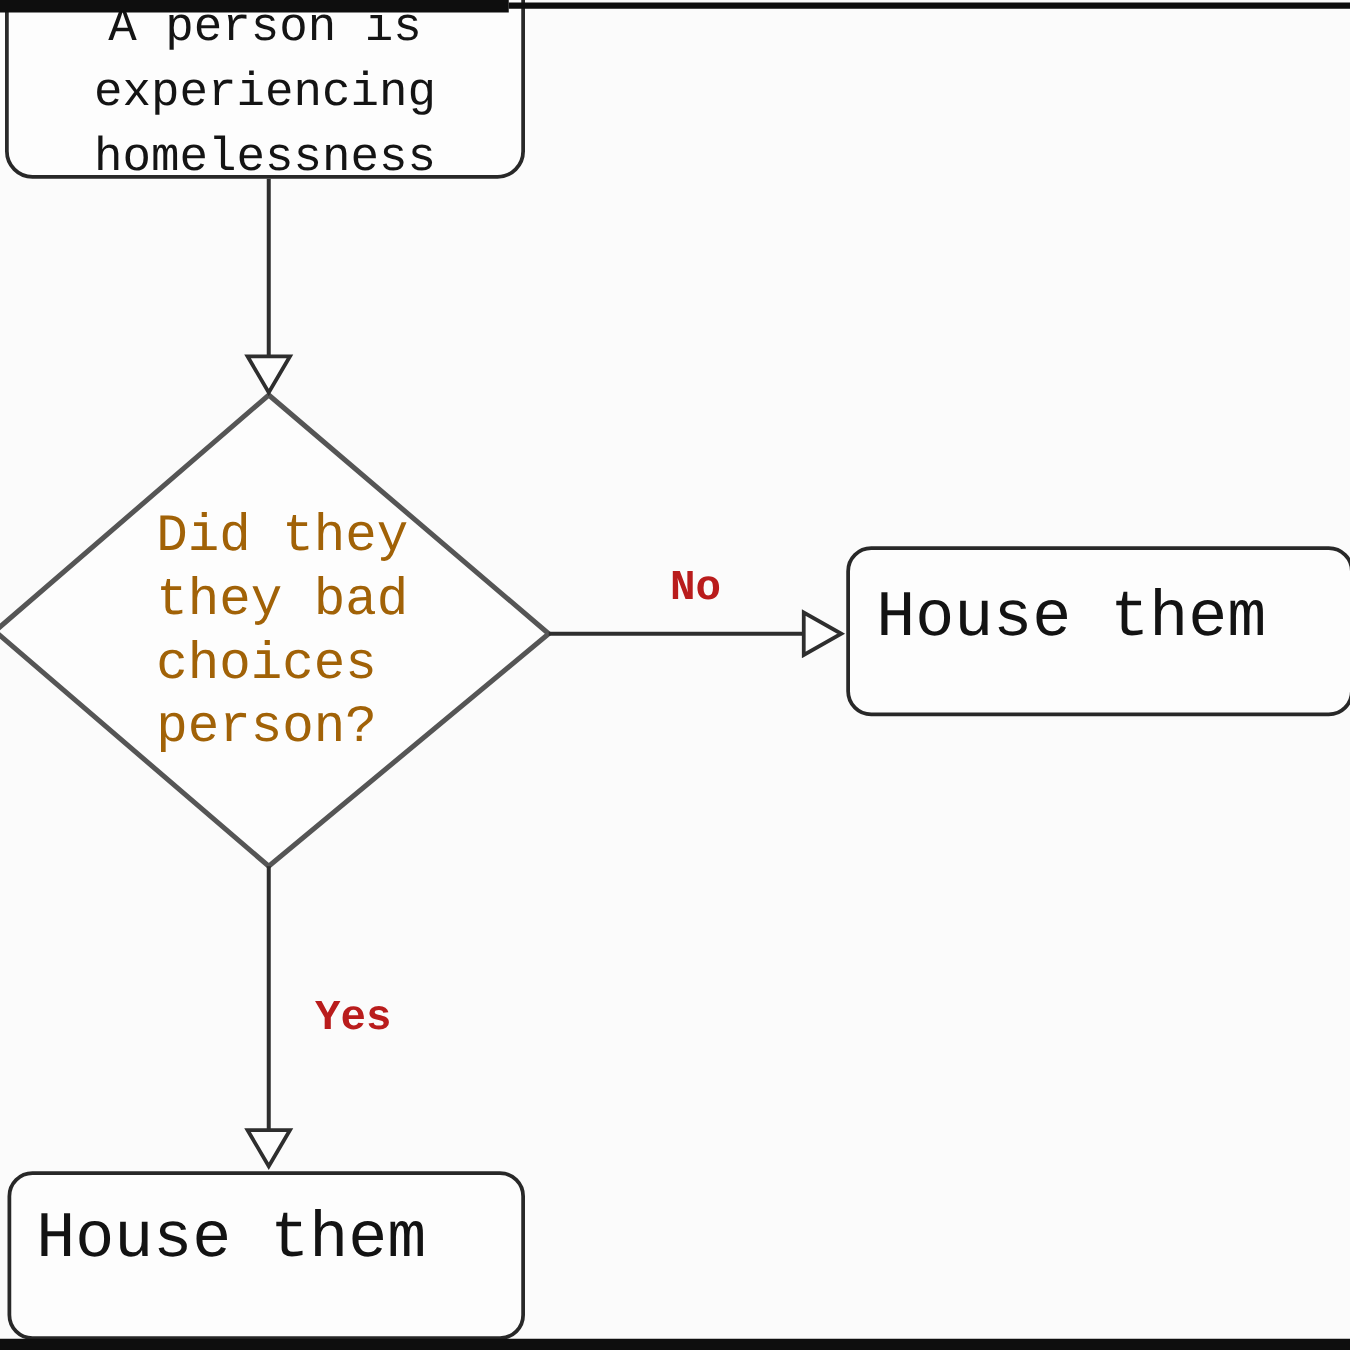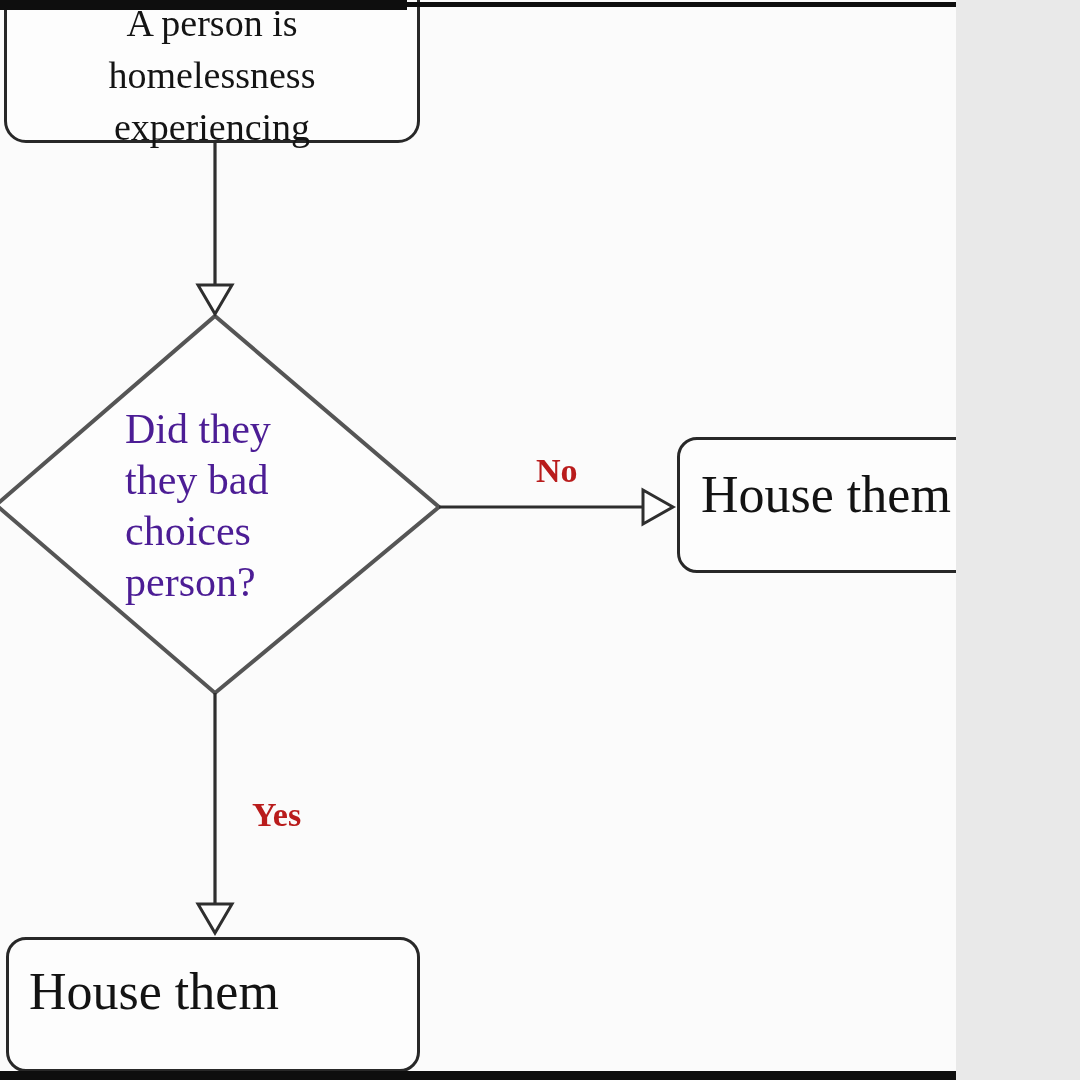--- a/index.html
+++ b/index.html
@@ -2,25 +2,25 @@
 <html><head>
 <meta charset="utf-8">
 <style>
   html, body {
     margin: 0;
     padding: 0;
     background: #e9e9e9;
   }
   .canvas {
     position: relative;
-    width: 956px;
+    width: 1080px;
     height: 1080px;
     overflow: hidden;
     background: #fbfbfb;
-    font-family: Liberation Serif, serif;
+    font-family: Liberation Mono, monospace;
     color: #151515;
   }
   
   .bar {
     position: absolute;
     left: 0;
     width: 1080px;
     background: #0e0e0e;
     z-index: 5;
   }
@@ -100,21 +100,21 @@
   }
 
   .decision-text {
     position: absolute;
     left: 125px; top: 404px;
     width: 230px;
     z-index: 2;
     font-size: 42px;
     line-height: 51px;
     text-align: left;
-    color: #4c1d95;
+    color: #a16207;
   }
 
   .edge-label {
     position: absolute;
     z-index: 2;
     font-size: 34px;
     font-weight: 700;
     color: #b91c1c;
     filter: blur(0.5px);
   }
@@ -136,22 +136,22 @@
     <line class="edge-line" x1="439" y1="507" x2="642" y2="507"></line>
     <polygon class="arrow-head" points="673,507 643,490 643,524"></polygon>
 
     <line class="edge-line" x1="215" y1="693" x2="215" y2="904"></line>
     <polygon class="arrow-head" points="215,933 198,904 232,904"></polygon>
   </svg>
 
   <div class="node node-start">
     <div class="node-text">
       <div>A person is</div>
+      <div>experiencing</div>
       <div>homelessness</div>
-      <div>experiencing</div>
     </div>
   </div>
 
   <div class="decision-text">
     <div>Did they</div>
     <div>they bad</div>
     <div>choices</div>
     <div>person?</div>
   </div>
 

